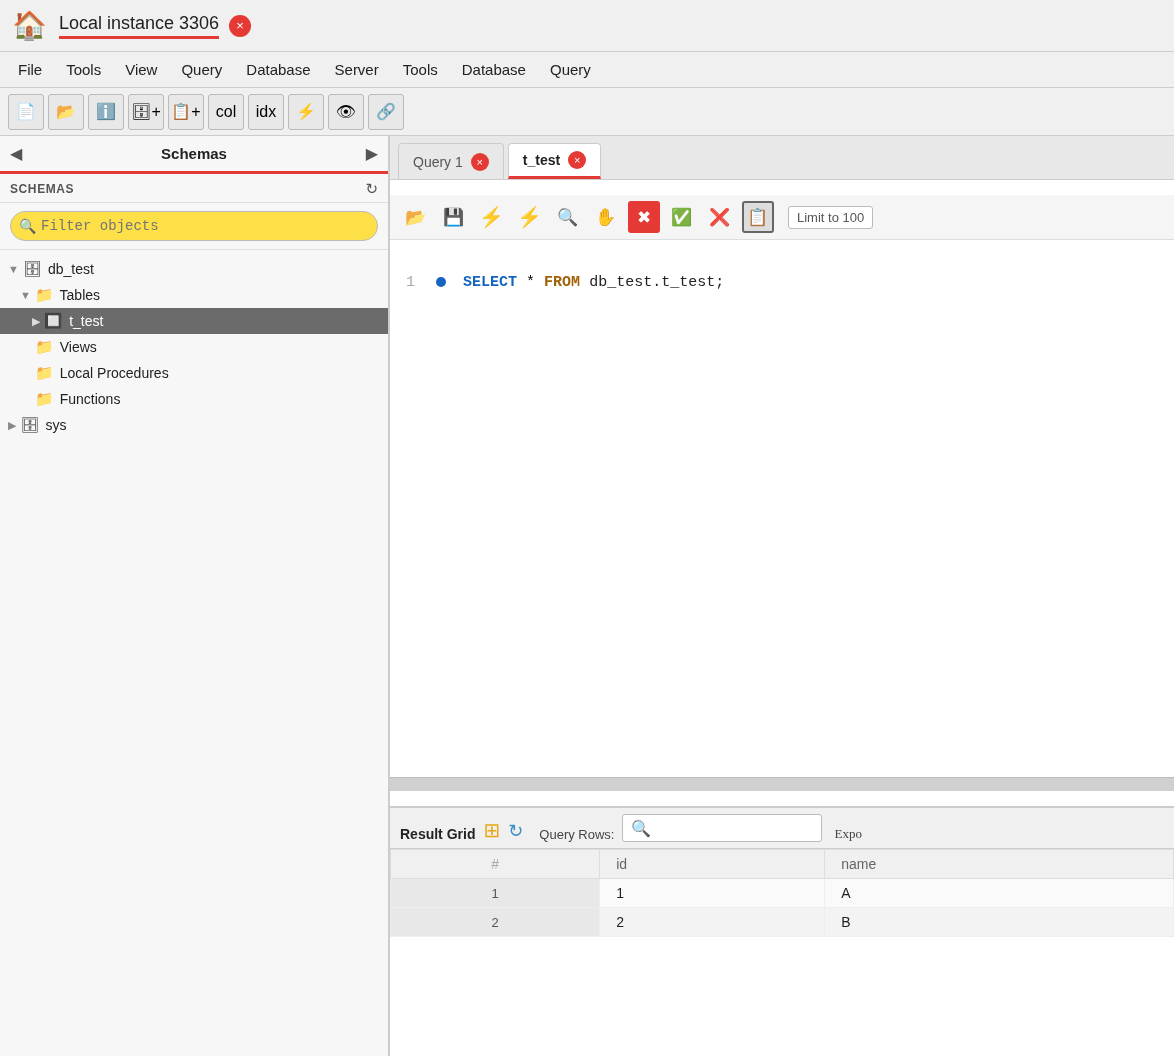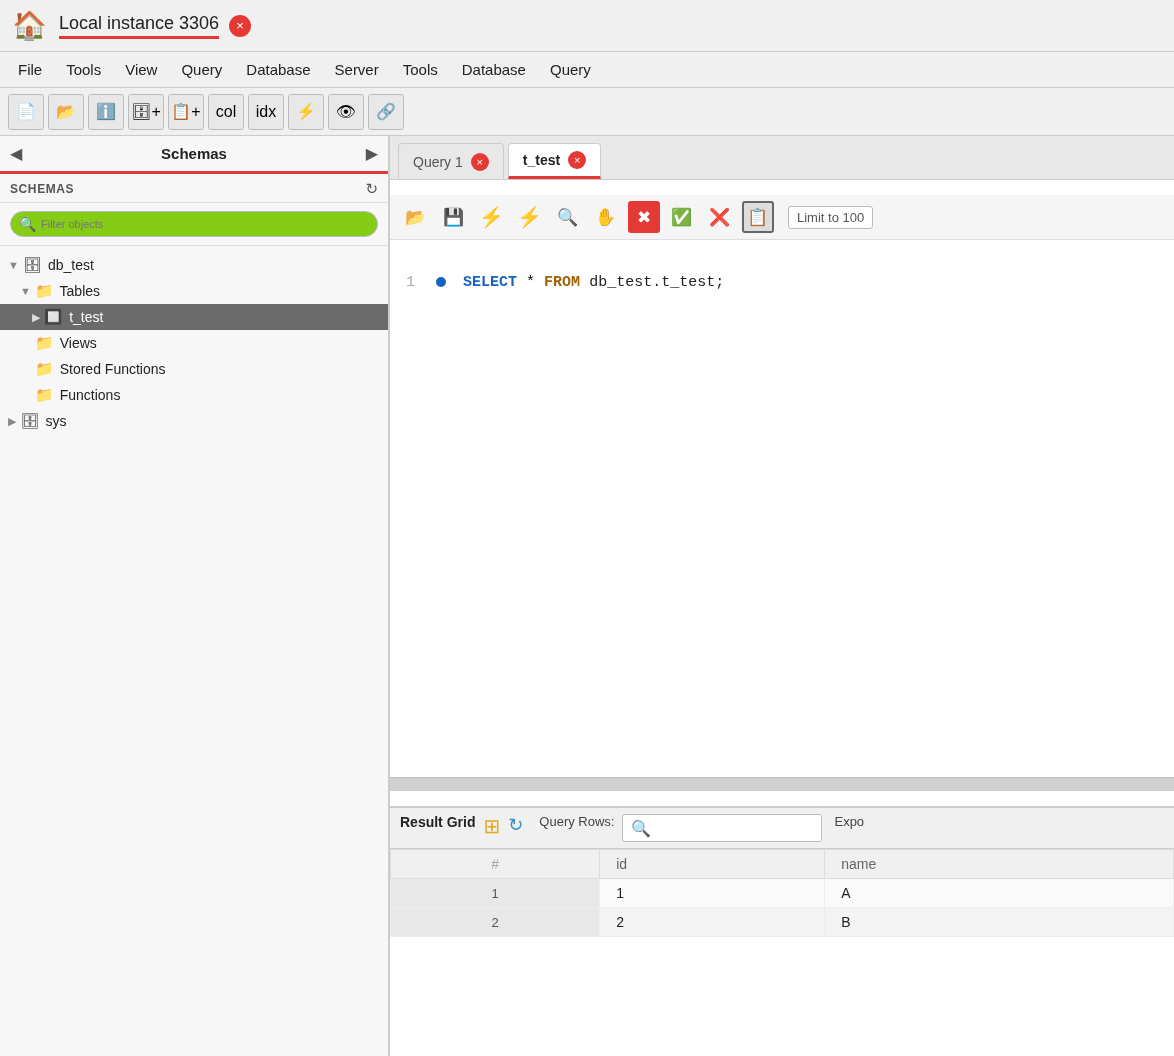--- a/index.html
+++ b/index.html
@@ -104,23 +104,24 @@
 
     #filter-box {
       padding: 8px 10px;
       border-bottom: 1px solid #ddd;
     }
     #filter-box input {
       width: 100%;
       padding: 6px 10px 6px 30px;
       border: 1px solid #bbb;
       border-radius: 20px;
-      font-size: 11px;
-      background: #84cc16;
+      font-size: 14px;
+      background: #fde047;
       outline: none;
+      font-family: Liberation Mono, monospace;
     }
     .filter-wrap {
       position: relative;
     }
     .filter-wrap .search-icon-small {
       position: absolute;
       left: 9px;
       top: 50%;
       transform: translateY(-50%);
       font-size: 14px;
@@ -263,21 +264,21 @@
     
     #result-area {
       border-top: 2px solid #ccc;
       background: #f5f5f5;
       display: flex;
       flex-direction: column;
       height: 250px;
     }
     #result-toolbar {
       display: flex;
-      align-items: flex-start;
+      align-items: flex-end;
       padding: 6px 10px;
       border-bottom: 1px solid #ccc;
       gap: 8px;
       background: #f0f0f0;
     }
     .result-label {
       font-weight: bold;
       font-size: 14px;
       color: #222;
     }
@@ -309,20 +310,21 @@
     }
     .filter-search-icon {
       color: #3b8fc7;
       margin-right: 4px;
       font-size: 16px;
     }
     .export-label {
       font-size: 13px;
       color: #444;
       margin-left: 4px;
+      font-family: Liberation Serif, serif;
     }
 
     
     #result-table {
       background: white;
       flex: 1;
       overflow: auto;
     }
     table {
       border-collapse: collapse;
@@ -436,21 +438,21 @@
           <span class="indent1" style="display:inline-flex;align-items:center;">
             <span style="display:inline-block;width:15px;"></span>
             <span class="tree-icon">📁</span>
             <span>Views</span>
           </span>
         </div>
         <div class="tree-item">
           <span class="indent1" style="display:inline-flex;align-items:center;">
             <span style="display:inline-block;width:15px;"></span>
             <span class="tree-icon">📁</span>
-            <span>Stored Functions</span>
+            <span>Local Procedures</span>
           </span>
         </div>
         <div class="tree-item">
           <span class="indent1" style="display:inline-flex;align-items:center;">
             <span style="display:inline-block;width:15px;"></span>
             <span class="tree-icon">📁</span>
             <span>Functions</span>
           </span>
         </div>
         <div class="tree-item">

